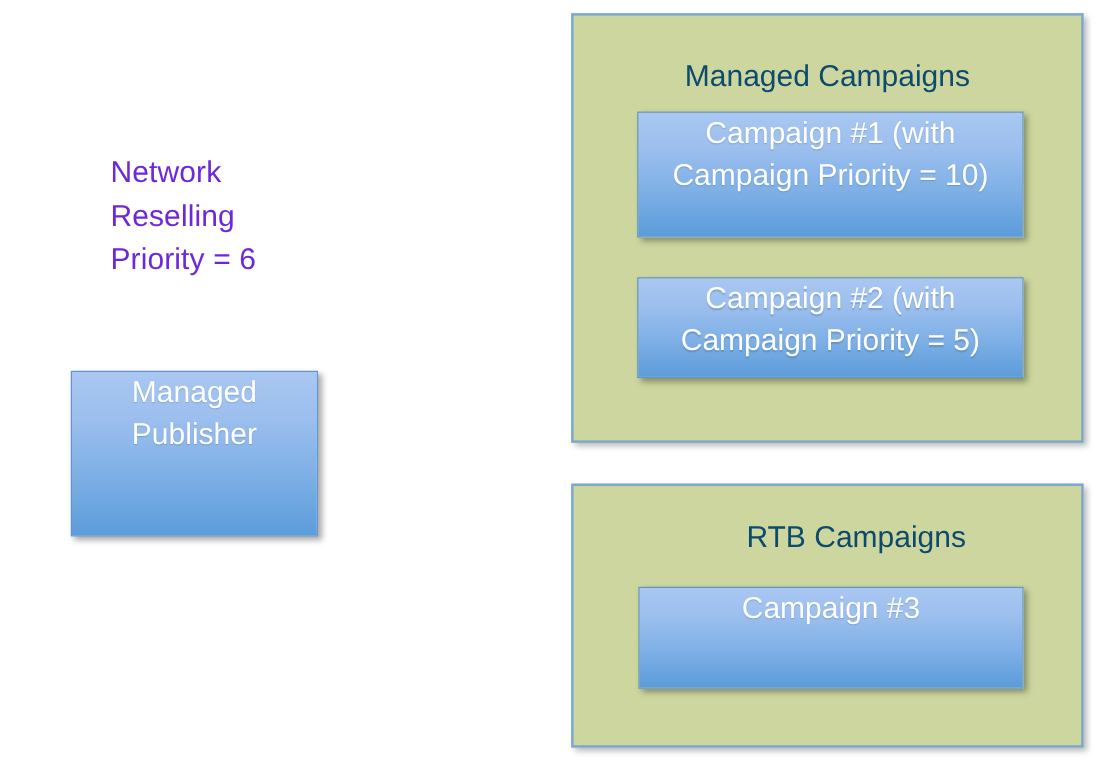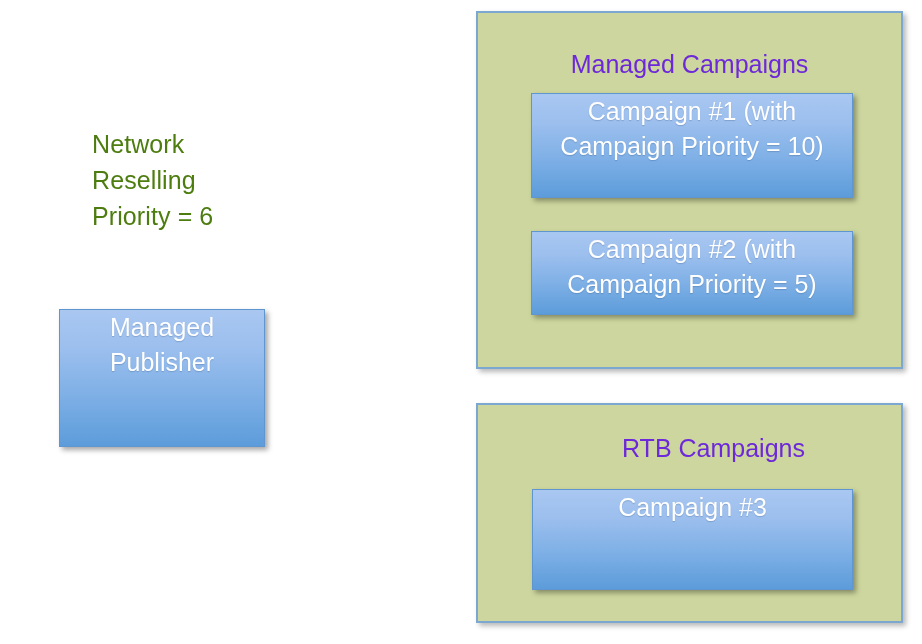--- a/index.html
+++ b/index.html
@@ -19,21 +19,21 @@
   .canvas {
     position: absolute;
     left: 0; top: 0;
     width: 922px;
     height: 644px;
   }
 
   
   .note {
     position: absolute;
-    color: #4d7c0f;
+    color: #6d28d9;
     font-size: 25px;
     line-height: 36px;
     white-space: pre-line;
     font-weight: 400;
     letter-spacing: 0.1px;
   }
   #network-priority-note {
     left: 92px;
     top: 126px;
     width: 260px;
@@ -77,21 +77,21 @@
   #campaign-2-box {
     left: 531px;
     top: 231px;
     width: 322px;
     height: 84px;
   }
   #campaign-3-box {
     left: 532px;
     top: 489px;
     width: 321px;
-    height: 101px;
+    height: 85px;
   }
 
   
   .green-panel {
     position: absolute;
     box-sizing: border-box;
     background: #cdd69e;
     border: 2px solid #7ba7d0;
     box-shadow: 3px 3px 5px rgba(0, 0, 0, 0.28);
   }
@@ -105,21 +105,21 @@
     left: 476px;
     top: 403px;
     width: 427px;
     height: 220px;
   }
   .panel-title {
     position: absolute;
     left: 0;
     width: 100%;
     text-align: center;
-    color: #6d28d9;
+    color: #0c4a6e;
     font-size: 25px;
     line-height: 30px;
     font-weight: 400;
   }
   #managed-campaigns-title { top: 36px; }
   #rtb-campaigns-title { top: 28px; margin-left: 24px; }
 </style>
 </head>
 <body>
 

